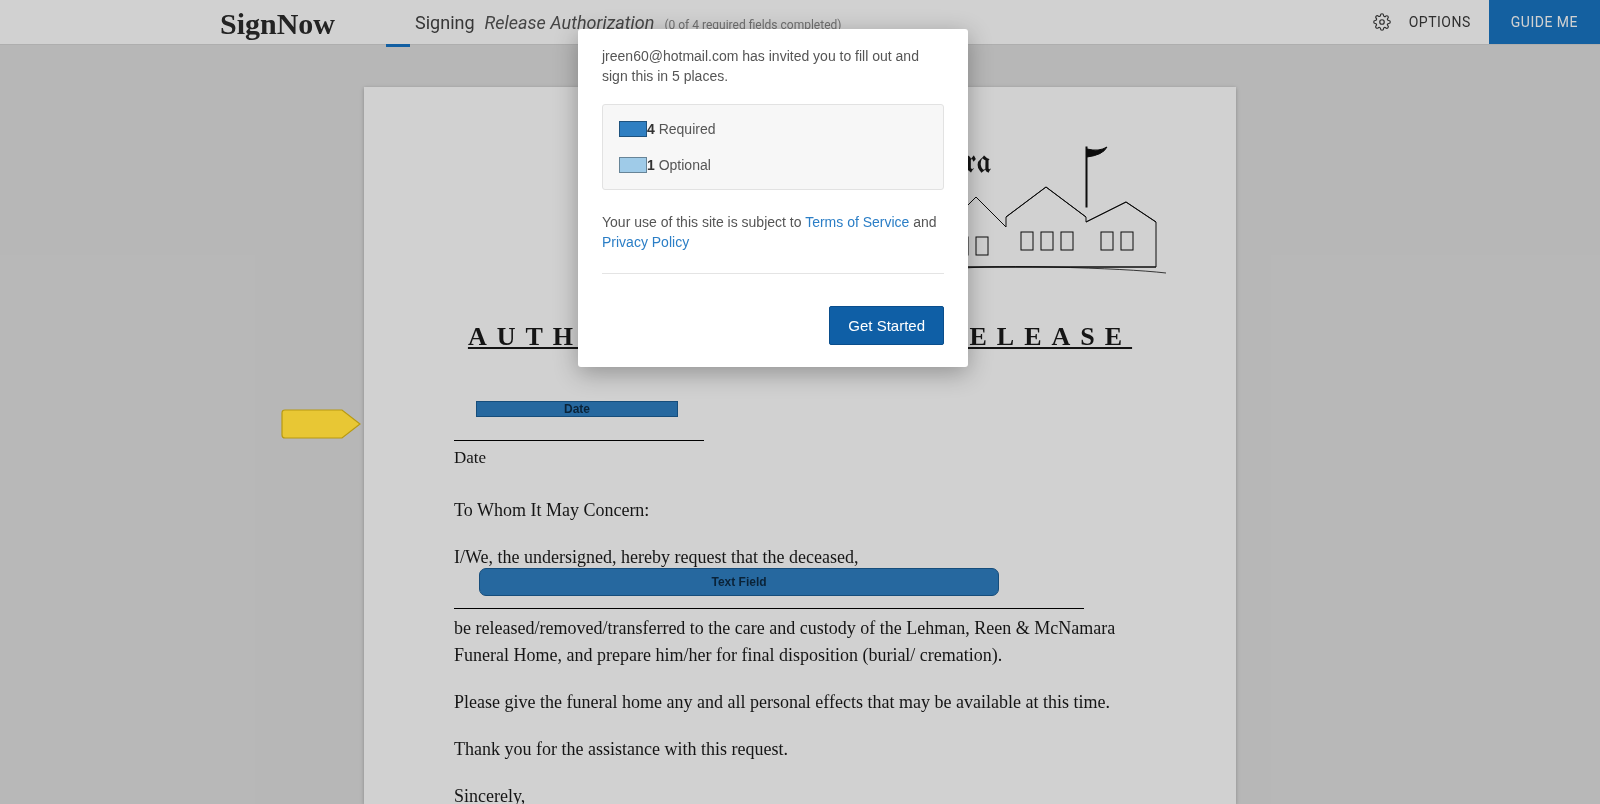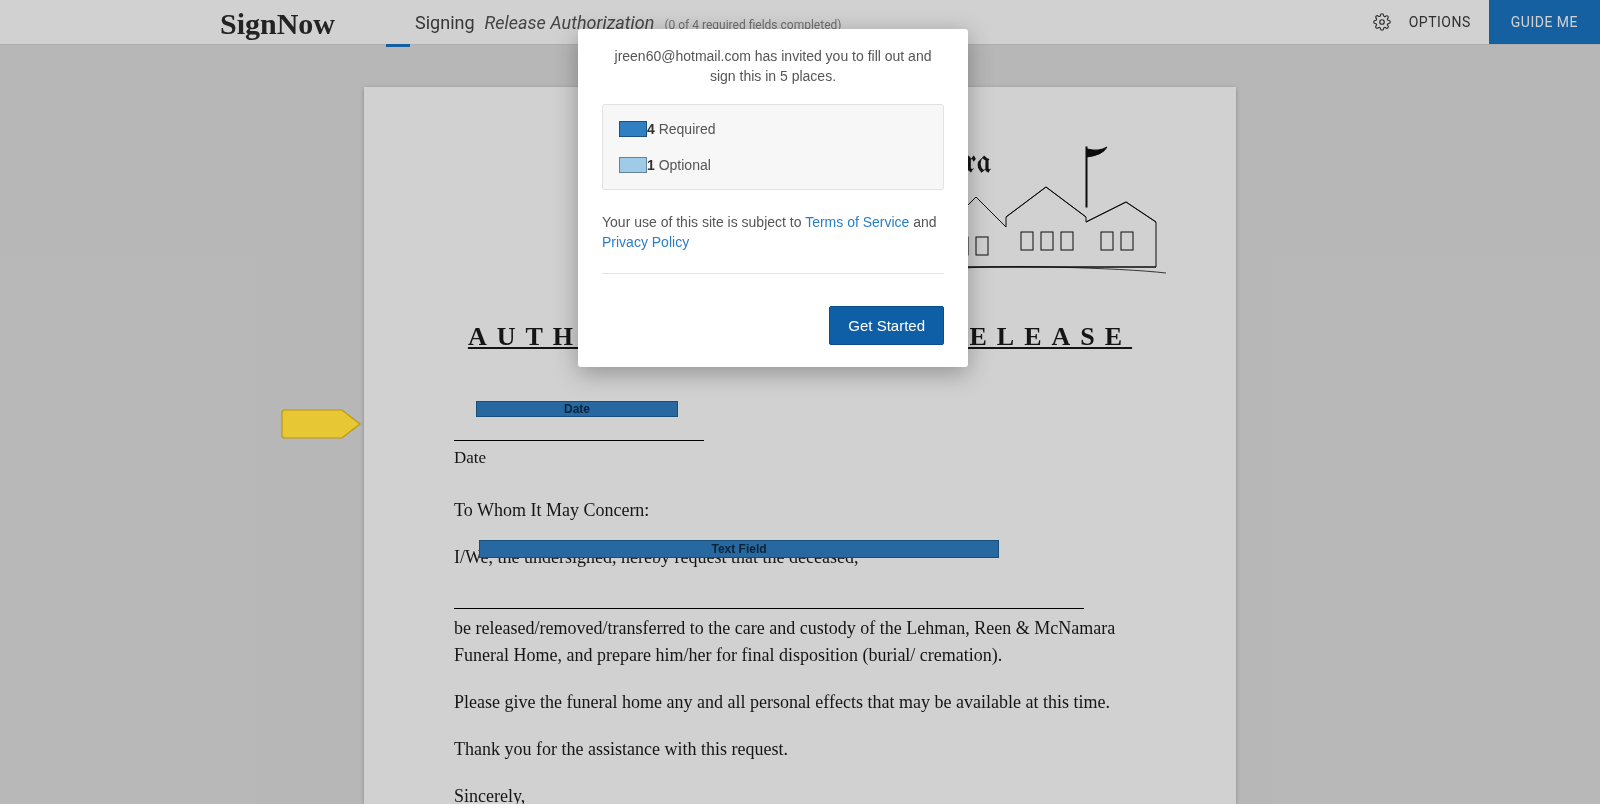--- a/index.html
+++ b/index.html
@@ -178,22 +178,22 @@
     display: flex;
     align-items: center;
     justify-content: center;
     cursor: pointer;
   }
   .sign-date {
     left: 112px; top: 314px;
     width: 202px; height: 16px;
   }
   .sign-text {
-    left: 115px; top: 453px;
-    width: 520px; height: 18px;
+    left: 115px; top: 481px;
+    width: 520px; height: 28px; border-radius: 7px;
   }
 
   .pointer-arrow {
     position: absolute;
     left: 280px;
     top: 409px;
     width: 82px;
     height: 30px;
     z-index: 80;
   }
@@ -216,21 +216,21 @@
     font-size: 19px;
     color: #333;
     border-bottom: 1px solid #e4e4e4;
   }
   .modal-body {
     padding: 18px 24px;
     font-size: 14px;
     color: #555;
   }
   .modal-invite {
-    text-align: center;
+    text-align: left;
     line-height: 1.4;
     margin-bottom: 18px;
   }
   .field-summary {
     border: 1px solid #e2e2e2;
     background: #f7f7f7;
     border-radius: 3px;
     padding: 6px 0;
     margin-bottom: 22px;
   }

